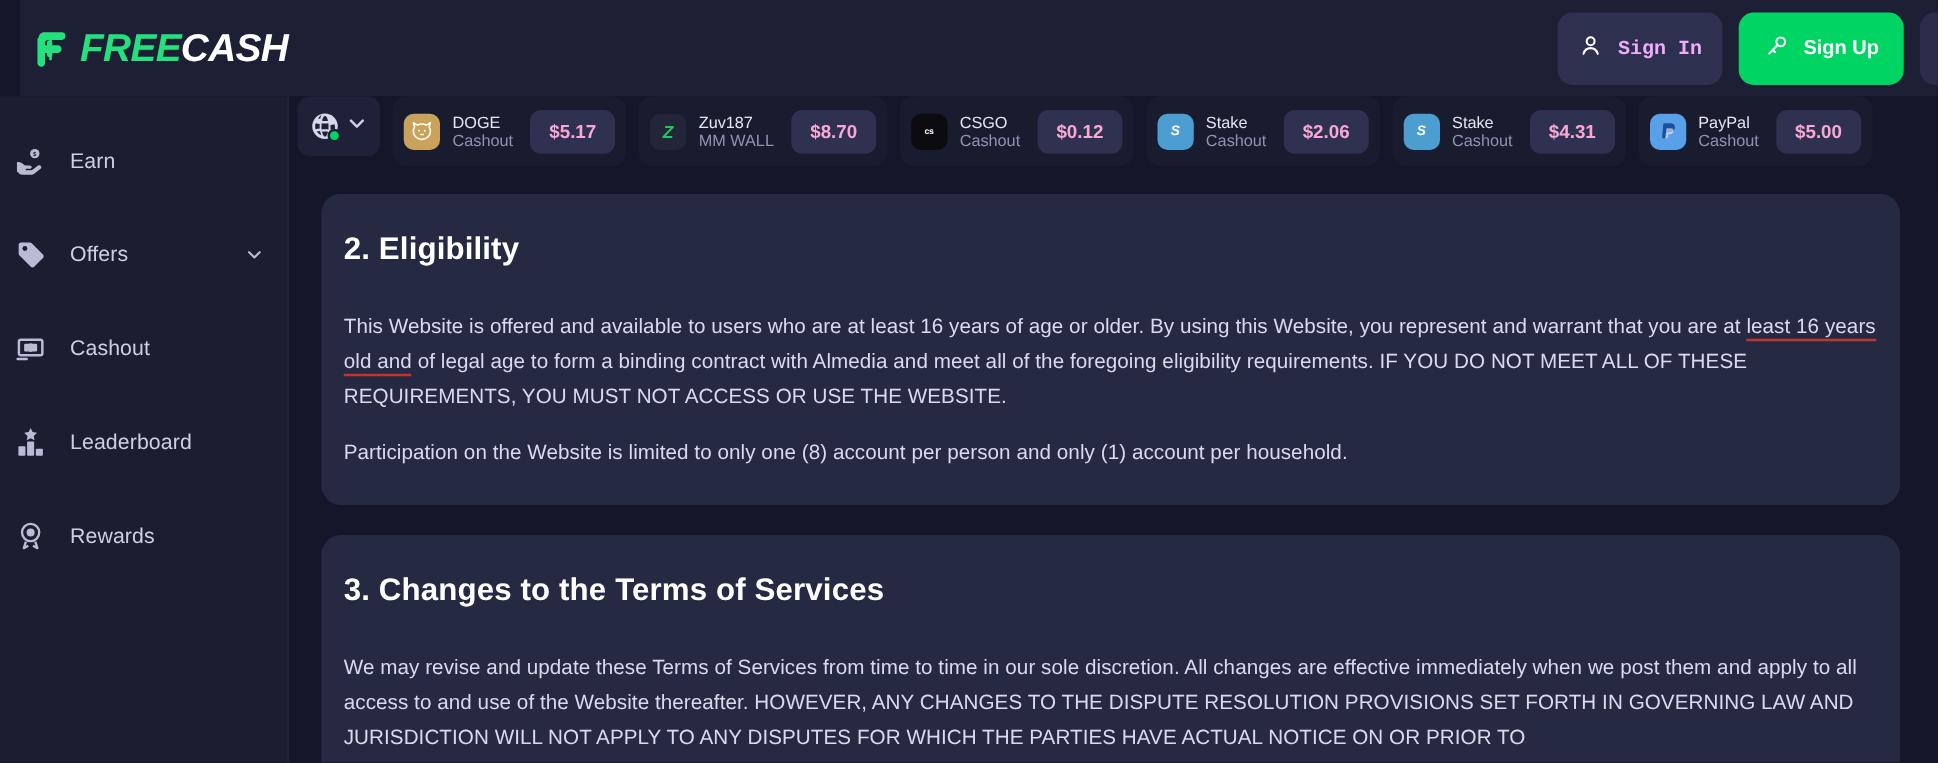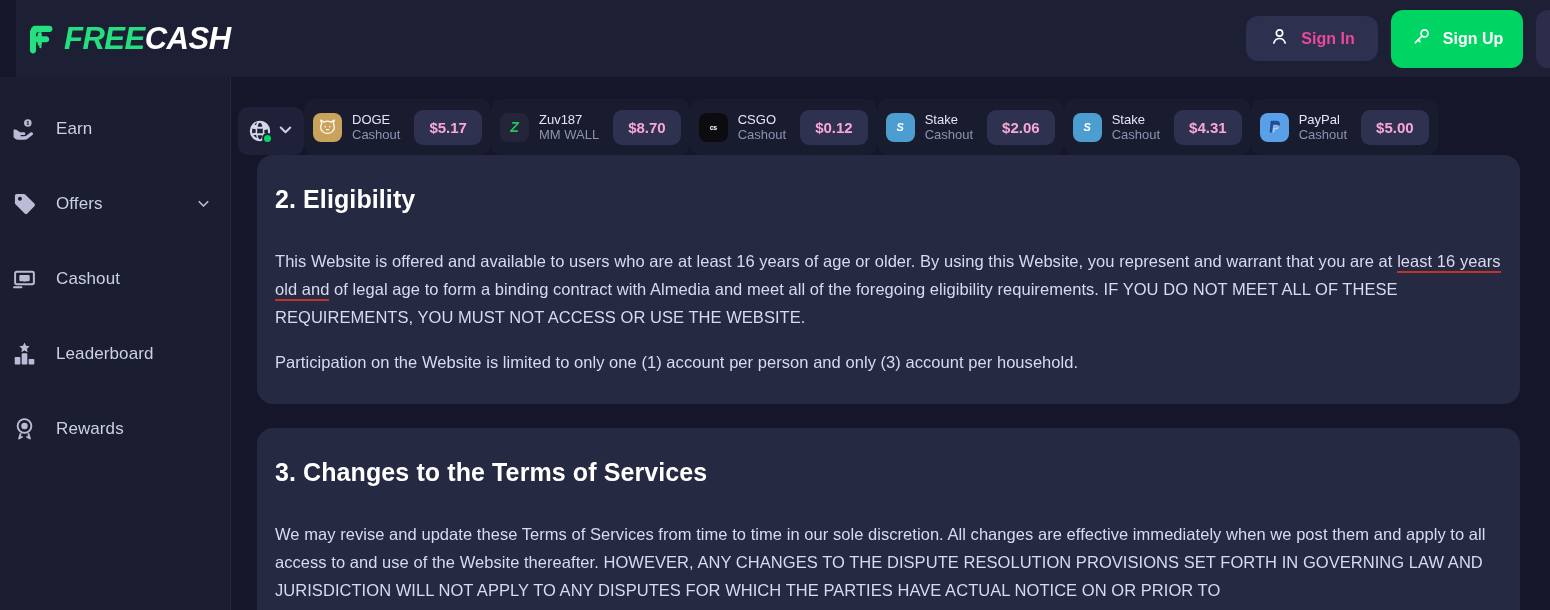--- a/index.html
+++ b/index.html
@@ -33,21 +33,21 @@
 
   .topbar-spacer { flex:1; }
 
   .top-actions { display:flex; align-items:center; gap:13px; padding-right:0px; }
   .btn {
     display:flex; align-items:center; justify-content:center; gap:11px;
     border-radius:12px; font-size:16px; font-weight:bold;
     cursor:pointer; border:none;
   }
   .btn-signin {
-    width:132px; height:45px; background:#2e3050; color:#ec4899;
+    width:132px; height:58px; background:#2e3050; color:#f0abfc;font-family:Liberation Mono, monospace;
   }
   .btn-signup {
     width:132px; height:58px; background:#00d563; color:#ffffff;
   }
   .btn-chat {
     width:58px; height:58px; background:#2b2d4a; border-radius:12px;
     display:flex; align-items:center; justify-content:center;
     margin-right:-28px;
   }
 
@@ -73,21 +73,21 @@
   .badge-new {
     margin-left:auto; background:#3c3420; color:#e5b72e;
     font-size:13px; font-weight:bold; letter-spacing:0.6px;
     padding:5px 12px; border-radius:12px;
   }
 
   
   .ticker {
     position:absolute; top:77px; left:227px; width:1323px; height:78px;
     background:#15162a;
-    display:flex; align-items:flex-end; 
+    display:flex; align-items:flex-start; gap:10px;
     padding-left:11px; overflow:hidden;
   }
   .lang-select {
     flex:0 0 auto; width:66px; height:48px; background:#1f2138;
     border-radius:10px; display:flex; align-items:center; justify-content:center; gap:4px;
     cursor:pointer;
   }
   .globe { position:relative; width:24px; height:24px; }
   .globe .dot {
     position:absolute; right:-1px; bottom:-1px; width:11px; height:11px;
@@ -345,21 +345,21 @@
       <span class="tick-amt">$5.00</span>
     </div>
 
   </div>
 
   <div class="main">
 
     <div class="card">
       <h2>2. Eligibility</h2>
       <p><span>This Website is offered and available to users who are at least 16 years of age or older. By using this Website, you represent and warrant that you are at </span><span class="underline-red">least 16 years old and</span><span> of legal age to form a binding contract with Almedia and meet all of the foregoing eligibility requirements. IF YOU DO NOT MEET ALL OF THESE REQUIREMENTS, YOU MUST NOT ACCESS OR USE THE WEBSITE.</span></p>
-      <p>Participation on the Website is limited to only one (1) account per person and only (3) account per household.</p>
+      <p>Participation on the Website is limited to only one (8) account per person and only (1) account per household.</p>
     </div>
 
     <div class="card">
       <h2>3. Changes to the Terms of Services</h2>
       <p>We may revise and update these Terms of Services from time to time in our sole discretion. All changes are effective immediately when we post them and apply to all access to and use of the Website thereafter. HOWEVER, ANY CHANGES TO THE DISPUTE RESOLUTION PROVISIONS SET FORTH IN GOVERNING LAW AND JURISDICTION WILL NOT APPLY TO ANY DISPUTES FOR WHICH THE PARTIES HAVE ACTUAL NOTICE ON OR PRIOR TO</p>
     </div>
 
   </div>
 
 </div>

